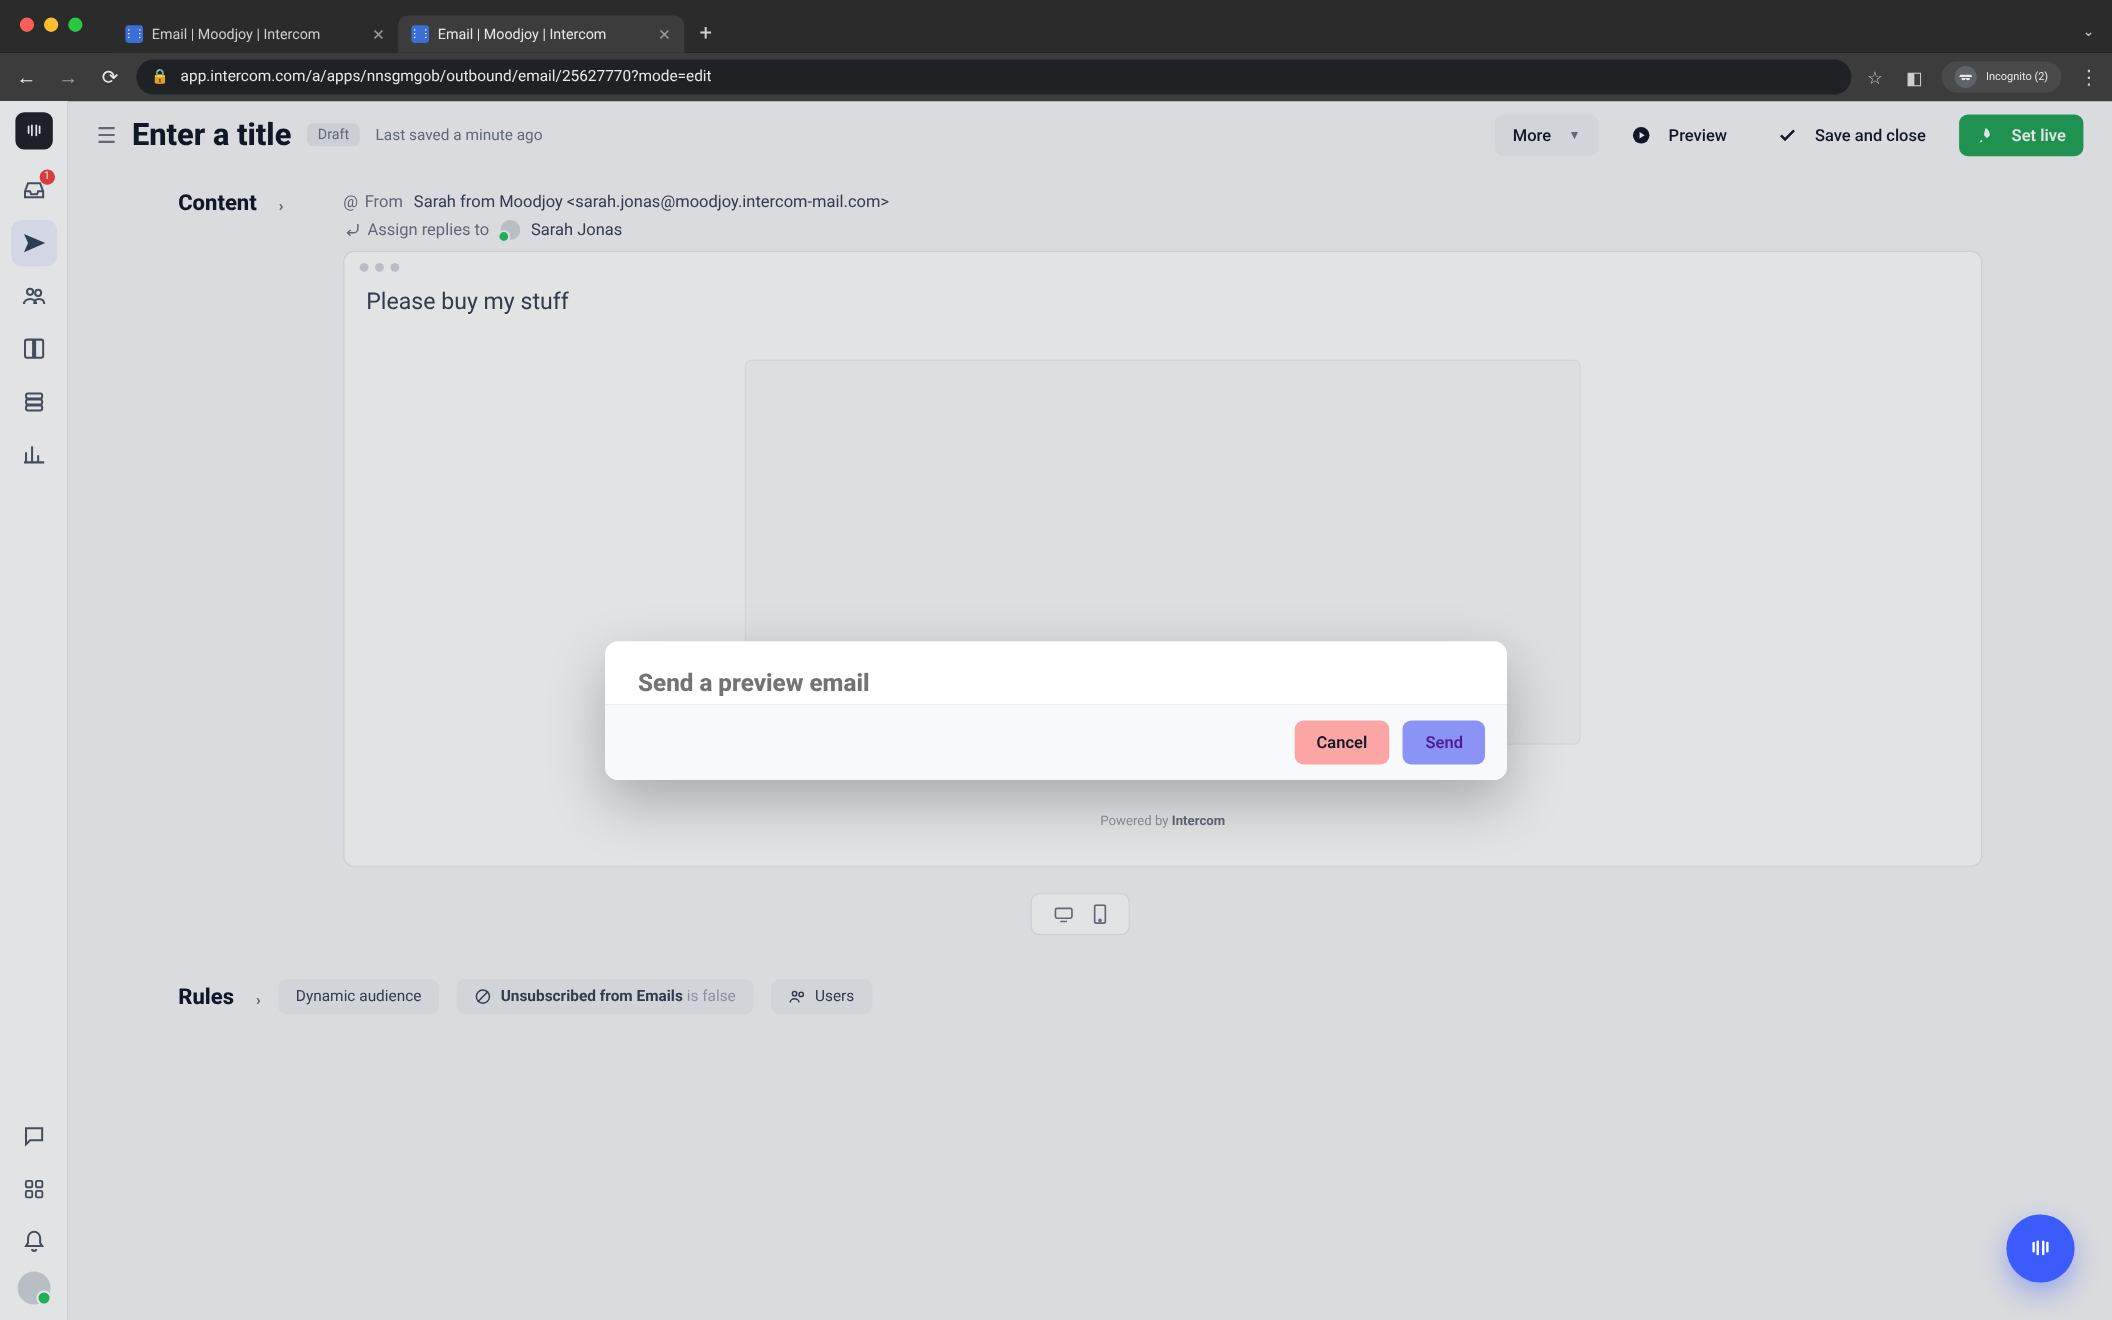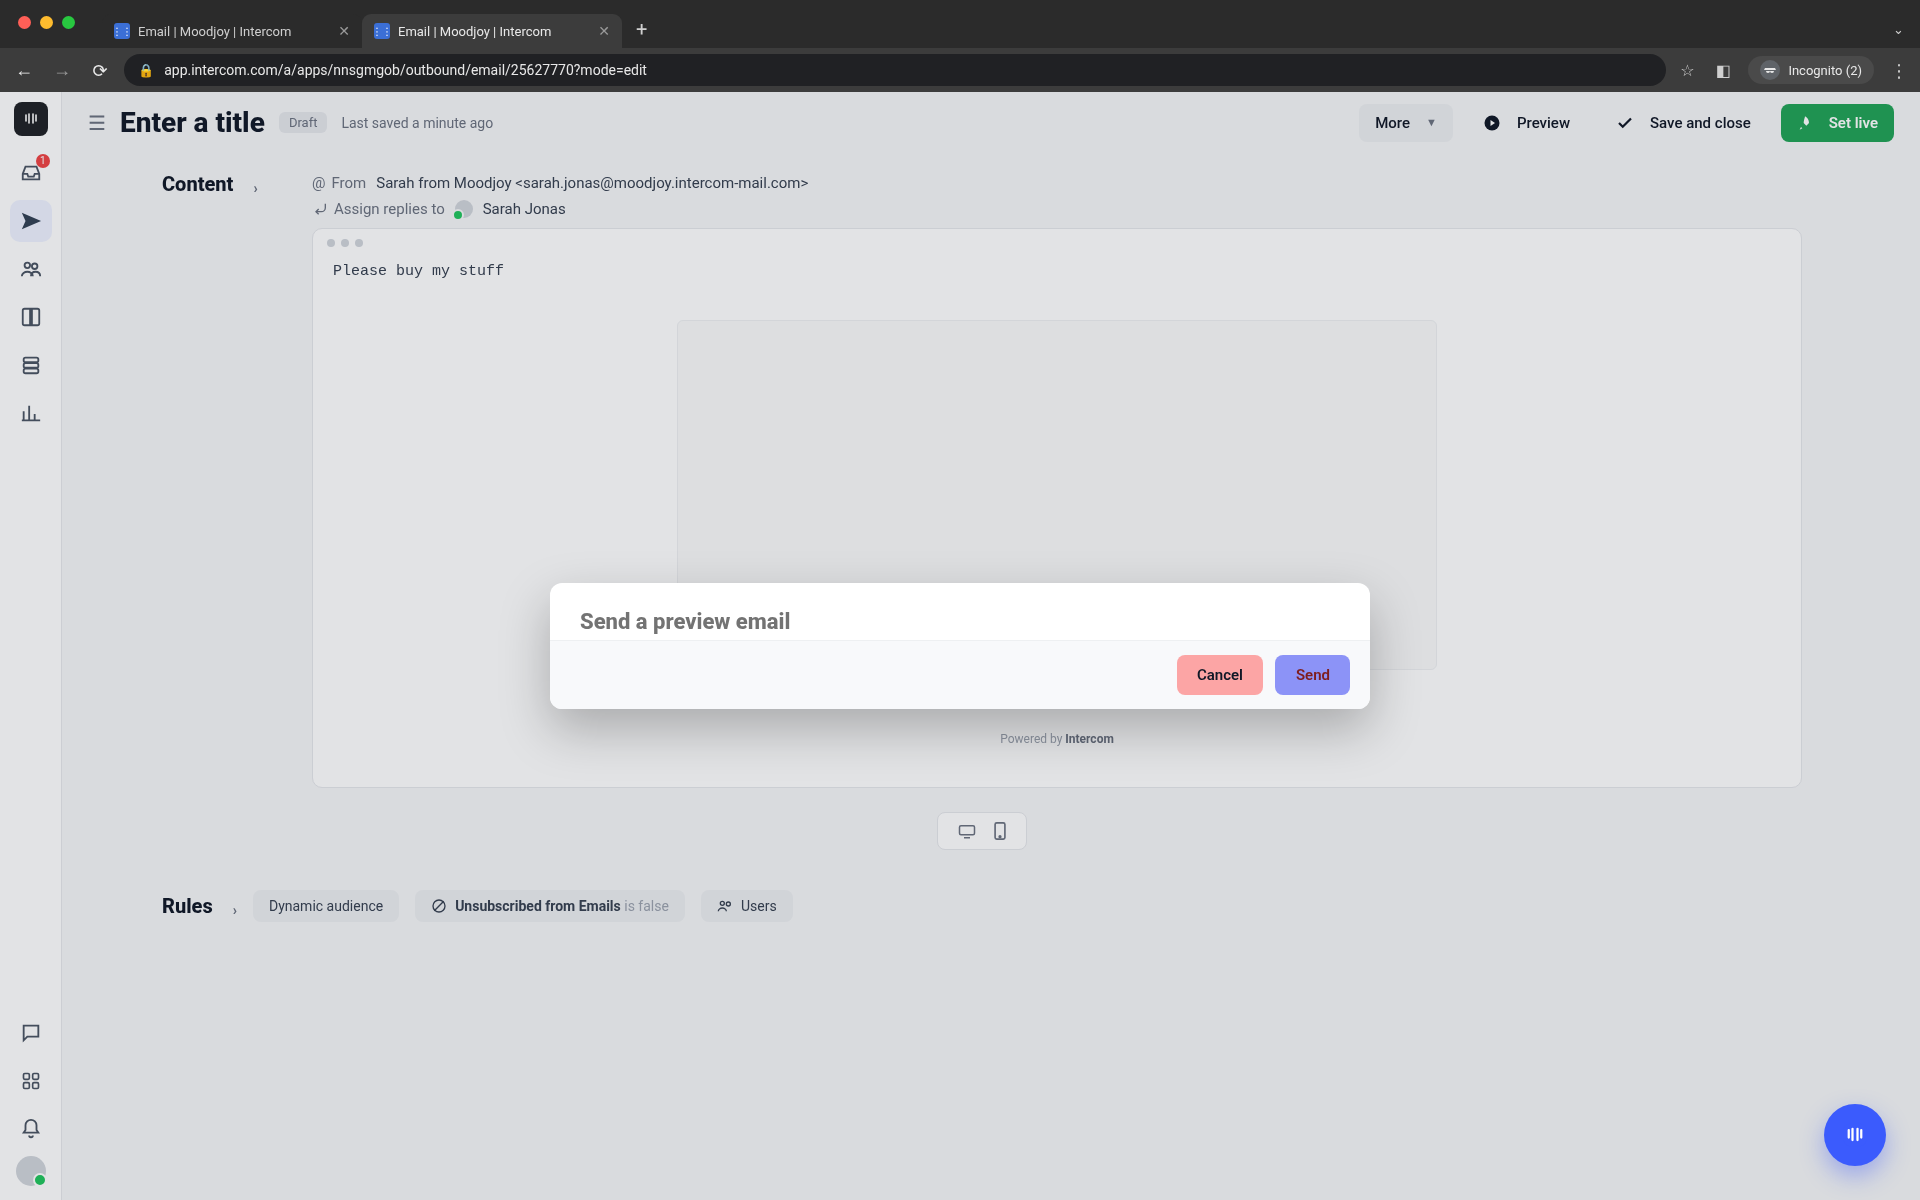--- a/index.html
+++ b/index.html
@@ -20,21 +20,21 @@
   .newtab { color:#cfcfcf; font-size:20px; padding:0 14px; align-self:center; }
   .tabstrip .expand { margin-left:auto; color:#cfcfcf; padding-right:16px; font-size:13px; align-self:center;}
 
   .addrbar { height:44px; background:#3c3c3c; display:flex; align-items:center; padding:0 10px; gap:10px; color:#cfcfcf; }
   .navbtn { width:28px; height:28px; display:flex; align-items:center; justify-content:center; border-radius:50%; font-size:18px; color:#9a9a9a;}
   .navbtn.enabled{color:#e8e8e8;}
   .omnibox { flex:1; height:32px; background:#202124; border-radius:16px; display:flex; align-items:center; padding:0 14px; gap:10px; font-size:14px; color:#e8e8e8;}
   .omnibox .lock{font-size:13px;color:#9a9a9a;}
   .addr-right { display:flex; align-items:center; gap:14px; }
   .addr-icon { width:22px; display:flex; justify-content:center; font-size:16px; }
-  .incog-badge{ display:flex; align-items:center; gap:8px; background:#4a4a4a; padding:4px 12px; border-radius:16px; font-size:13px; color:#e8e8e8;}
+  .incog-badge{ display:flex; align-items:center; gap:8px; background:#4a4a4a; padding:4px 12px; border-radius:16px; font-size:10px; color:#e8e8e8;}
   .incog-icon{ width:20px; height:20px; border-radius:50%; background:#5f6368; display:flex;align-items:center;justify-content:center;}
   .kebab{font-size:18px;}
 
   
   .viewport { position:relative; width:100%; height:calc(1200px - 10px - 38px - 44px); background:#f5f6f7; display:flex; }
 
   
   .rail { width:62px; background:#fff; border-right:1px solid #e6e8eb; display:flex; flex-direction:column; align-items:center; padding-top:10px; gap:6px; }
   .rail .logo { width:34px;height:34px;border-radius:8px;background:#1f2226;display:flex;align-items:center;justify-content:center;color:#fff;font-size:16px;margin-bottom:10px;}
   .rail-item{ width:42px;height:42px;border-radius:10px;display:flex;align-items:center;justify-content:center;color:#4b5563;font-size:19px;position:relative;}
@@ -62,21 +62,21 @@
   .section-head{display:flex;align-items:flex-end;gap:20px;font-size:20px;font-weight:800;color:#111827;margin-bottom:14px;}
   .chev{font-size:14px;color:#6b7280;}
   .meta-row{display:flex;align-items:center;gap:10px;font-size:15px;color:#374151;margin-left:150px;margin-bottom:8px;}
   .meta-row .label{color:#6b7280;display:flex;align-items:center;gap:6px;}
   .mini-avatar{width:18px;height:18px;border-radius:50%;background:#d1d5db;display:inline-block;position:relative;}
   .mini-avatar::after{content:"";position:absolute;left:-3px;bottom:-3px;width:8px;height:8px;border-radius:50%;background:#22c55e;border:2px solid #f5f6f7;}
 
   .email-card{ margin-left:150px; margin-top:10px; background:#fff; border:1px solid #e5e7eb; border-radius:10px; min-height:560px; position:relative; padding:0;}
   .card-dots{position:absolute;left:14px;top:10px;display:flex;gap:6px;}
   .cdot{width:8px;height:8px;border-radius:50%;background:#d1d5db;}
-  .subject{padding:34px 20px 0 20px;font-size:15px;color:#374151;font-family:Liberation Mono, monospace;}
+  .subject{padding:34px 20px 0 20px;font-size:21px;color:#374151;}
   .preview-skel{ margin:40px auto 0 auto; width:760px; height:350px; background:#fafafa; border:1px solid #eef0f2; border-radius:6px;}
   .unsub{ text-align:center; margin-top:18px; font-size:12px; color:#6b7280;}
   .unsub a{color:#6b7280;text-decoration:underline;}
   .powered{ text-align:center; margin-top:30px; font-size:12px; color:#9ca3af;}
   .powered b{color:#6b7280;}
   .device-toggle{ margin:24px auto 0 auto; width:90px; height:38px; border:1px solid #e5e7eb; border-radius:8px; background:#fff; display:flex; align-items:center; justify-content:center; gap:18px; color:#6b7280; font-size:15px;}
 
   .rules-bar{ display:flex; align-items:center; gap:16px; margin-top:40px; }
   .rules-title{font-size:20px;font-weight:800;}
   .chip{background:#eceef1;border-radius:8px;padding:8px 16px;font-size:14px;color:#374151;display:flex;align-items:center;gap:8px;}
@@ -90,21 +90,21 @@
   .modal-head{padding:26px 30px 6px 30px;}
   .modal-title{font-size:22px;font-weight:800;color:#737373;}
   .modal-body{padding:10px 30px 24px 30px;}
   .mlabel{font-size:15px;font-weight:700;color:#374151;margin-top:14px;margin-bottom:8px;}
   .minput{width:670px;max-width:100%;height:42px;border:2px solid #6b74ff;border-radius:6px;padding:0 12px;font-size:15px;outline:none;color:#111827;}
   .minput::placeholder{color:#9ca3af;}
   .minput.secondary{border:1px solid #d1d5db;}
   .modal-foot{background:#f8f9fb;border-top:1px solid #eef0f2;padding:14px 20px;display:flex;justify-content:flex-end;gap:12px;}
   .mbtn{height:40px;padding:0 20px;border-radius:8px;font-size:15px;font-weight:600;display:flex;align-items:center;}
   .mbtn.cancel{background:#fca5a5;color:#111827;}
-  .mbtn.send{background:#8c93f7;color:#7f1d1d;padding-left:21px;}
+  .mbtn.send{background:#8c93f7;color:#4c1d95;padding-left:21px;}
 
   
   .launcher{position:absolute;right:34px;bottom:34px;width:62px;height:62px;border-radius:50%;background:#3b5bfd;display:flex;align-items:center;justify-content:center;color:#fff;font-size:26px;box-shadow:0 10px 24px rgba(59,91,253,.4);}
 
   
   .text-caret{position:absolute; width:16px; height:22px; pointer-events:none;}
 
   
   .ic{display:inline-flex;align-items:center;justify-content:center;}
 </style>

